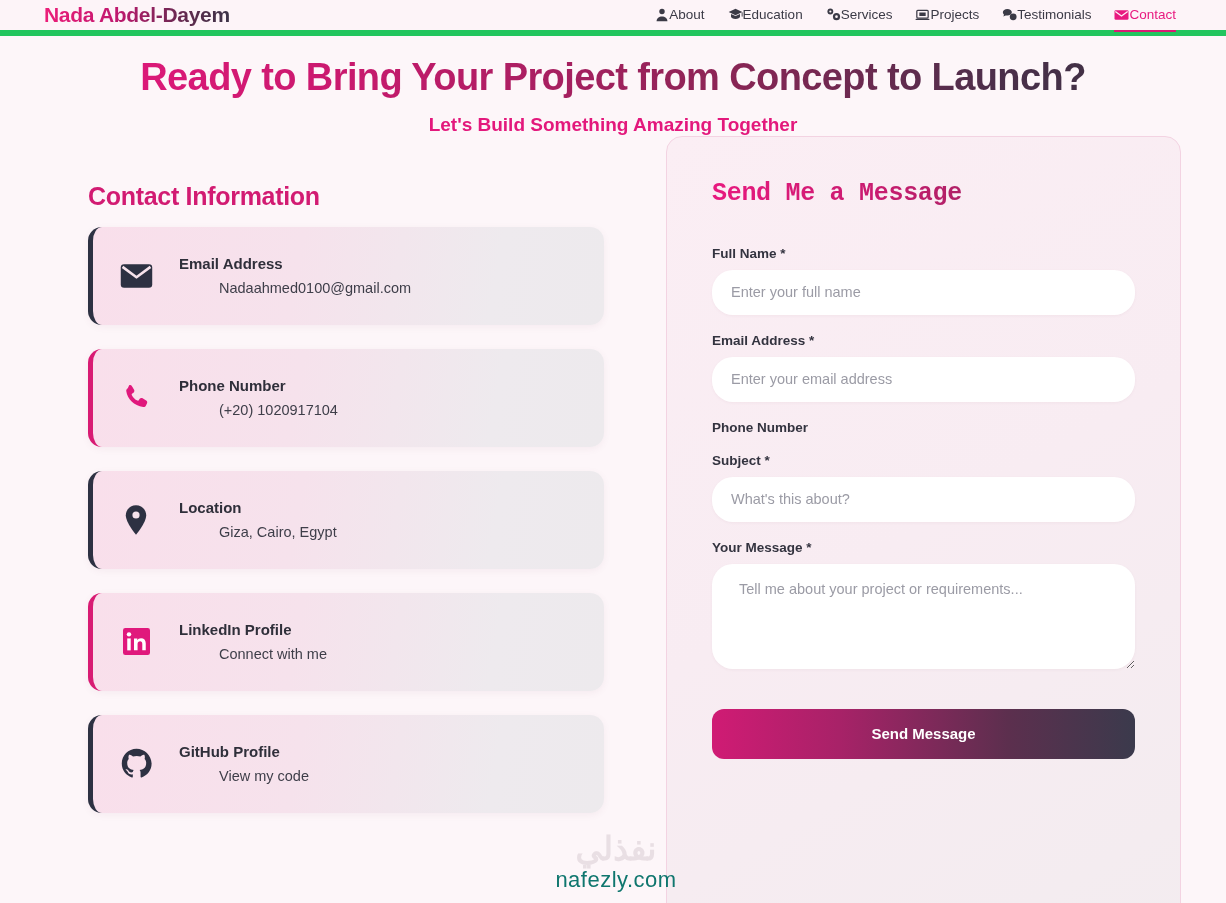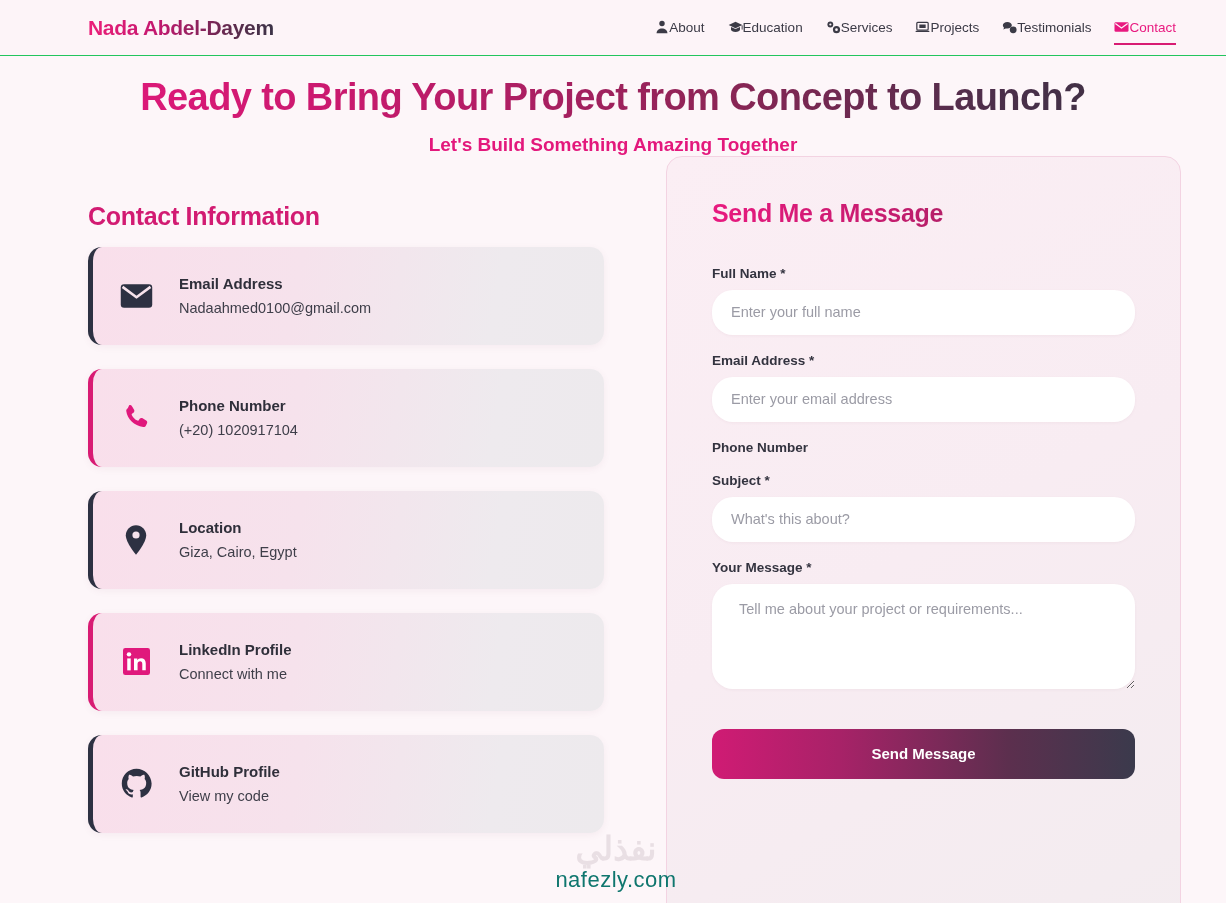--- a/index.html
+++ b/index.html
@@ -11,26 +11,26 @@
   }
 
   body {
     font-family: "Liberation Sans", sans-serif;
     background: #fdf6f9;
     position: relative;
   }
 
   
   .site-header {
-    height: 56px;
+    height: 36px;
     background: #fdf4f8;
-    border-bottom: 1px solid #22c55e;
-    display: flex;
-    align-items: center;
-    padding: 0 50px 0 88px;
+    border-bottom: 6px solid #22c55e;
+    display: flex;
+    align-items: center;
+    padding: 0 50px 0 44px;
     position: relative;
   }
 
   .brand {
     font-size: 21px;
     font-weight: bold;
     letter-spacing: -0.3px;
     background: linear-gradient(90deg, #ec1e79 0%, #c2186f 38%, #5d2b4d 78%, #3b3347 100%);
     -webkit-background-clip: text;
     background-clip: text;
@@ -145,20 +145,21 @@
   .card-title {
     font-size: 15px;
     font-weight: bold;
     color: #2f2f3a;
     margin-bottom: 8px;
   }
 
   .card-value {
     font-size: 14.5px;
     color: #3e3e49;
+    margin-left: 40px;
   }
 
   
   .form-panel {
     width: 515px;
     flex: none;
     margin-top: -46px;
     border: 1px solid #f3d3e2;
     border-radius: 16px;
     background: linear-gradient(150deg, #fbeef4 0%, #f8ecf2 45%, #f2ecef 100%);
@@ -168,20 +169,21 @@
 
   .form-title {
     font-size: 25px;
     font-weight: bold;
     letter-spacing: -0.3px;
     background: linear-gradient(90deg, #e8197f 0%, #c71c6f 40%, #7e2a55 100%);
     -webkit-background-clip: text;
     background-clip: text;
     color: transparent;
     margin-bottom: 38px;
+    font-family: Liberation Mono, monospace;
   }
 
   .field { margin-bottom: 18px; }
 
   .field-label {
     display: block;
     font-size: 13.5px;
     font-weight: bold;
     color: #33333f;
     margin-bottom: 9px;

